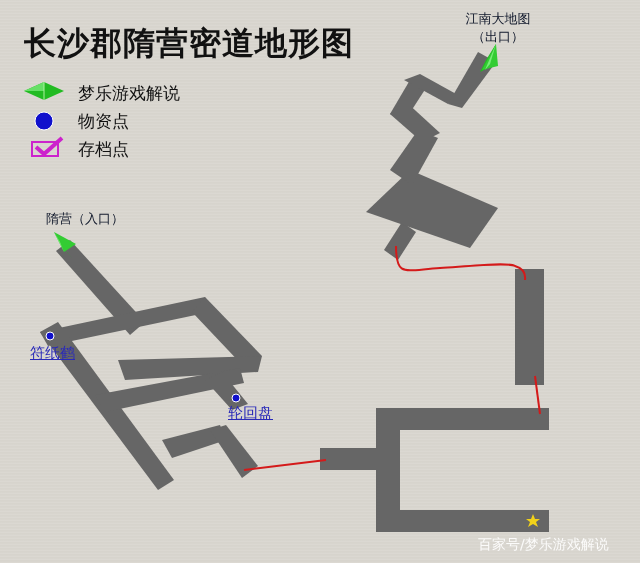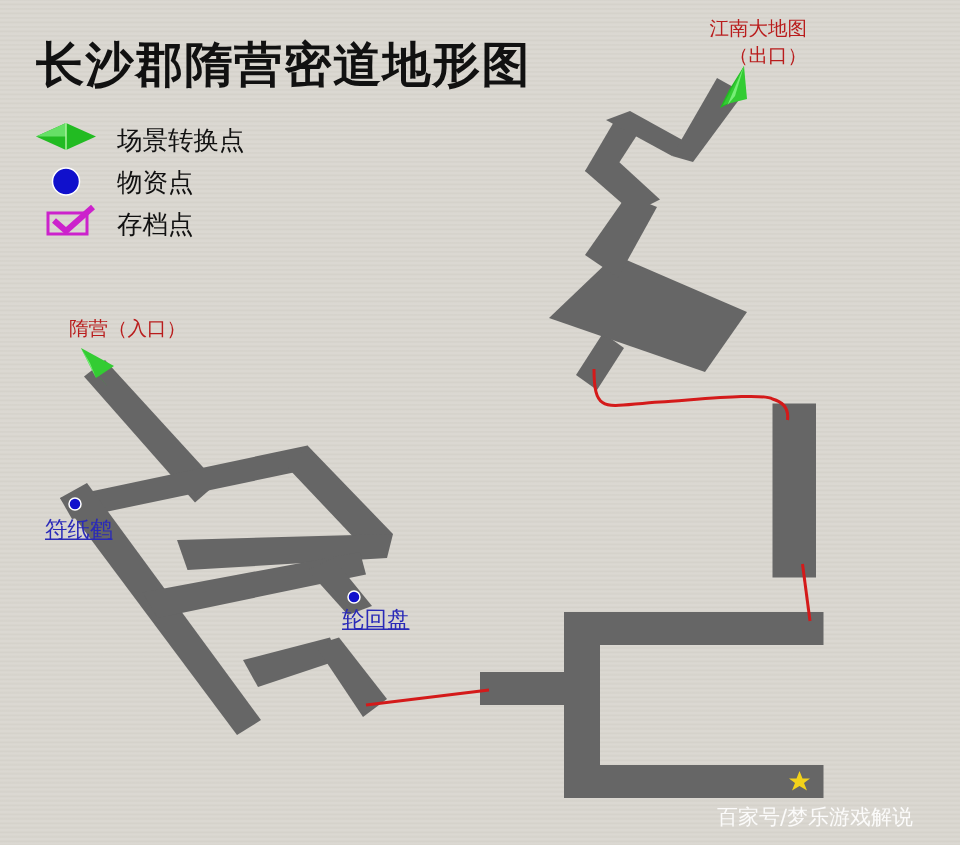--- a/index.html
+++ b/index.html
@@ -14,42 +14,42 @@
     font-size: 32px; color: #111; letter-spacing: 1px; white-space: nowrap; font-weight: bold;
   }
   .legend { position: absolute; left: 22px; top: 80px; }
   .legend-row { position: relative; height: 28px; }
   .legend-row .lbl {
     position: absolute; left: 56px; top: 2px; font-size: 17px; color: #111; white-space: nowrap;
   }
   .legend-row svg { position: absolute; left: 0; top: 0; }
   .map-svg { position: absolute; left: 0; top: 0; }
   .place-label {
-    position: absolute; font-size: 13px; color: #b91c1c; white-space: nowrap; text-align: right;
+    position: absolute; font-size: 13px; color: #0f172a; white-space: nowrap; text-align: center;
   }
   .item-label {
     position: absolute; font-size: 15px; color: #2a2ab8; white-space: nowrap; text-decoration: underline;
   }
   .watermark {
     position: absolute; left: 478px; top: 536px; font-size: 14px; color: rgba(255,255,255,0.9); white-space: nowrap; text-align: right;
   }
 </style>
 </head>
 <body>
 
 <div class="title">长沙郡隋营密道地形图</div>
 
 <div class="legend">
   <div class="legend-row">
     <svg width="44" height="22">
       <polygon points="2,11 22,2 42,11 22,20" fill="#22bb22"></polygon>
       <polygon points="2,11 22,2 22,11" fill="#66e066"></polygon>
       <line x1="22" y1="2" x2="22" y2="20" stroke="#aef0a0" stroke-width="1"></line>
     </svg>
-    <span class="lbl">场景转换点</span>
+    <span class="lbl">梦乐游戏解说</span>
   </div>
   <div class="legend-row">
     <svg width="44" height="24">
       <circle cx="22" cy="13" r="9" fill="#1010cc" stroke="#fff" stroke-width="1"></circle>
     </svg>
     <span class="lbl">物资点</span>
   </div>
   <div class="legend-row">
     <svg width="44" height="24">
       <rect x="10" y="6" width="26" height="14" fill="none" stroke="#cc22cc" stroke-width="2"></rect>

